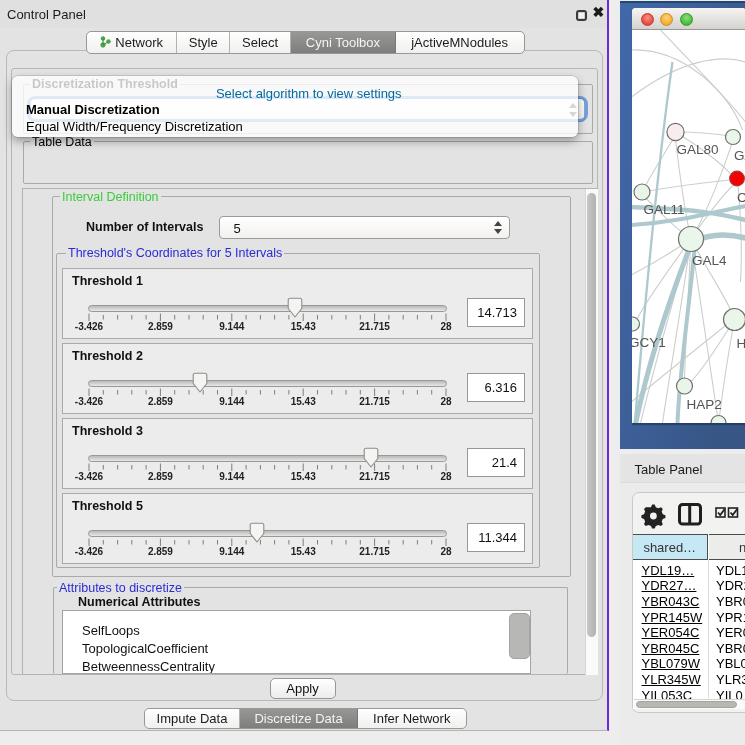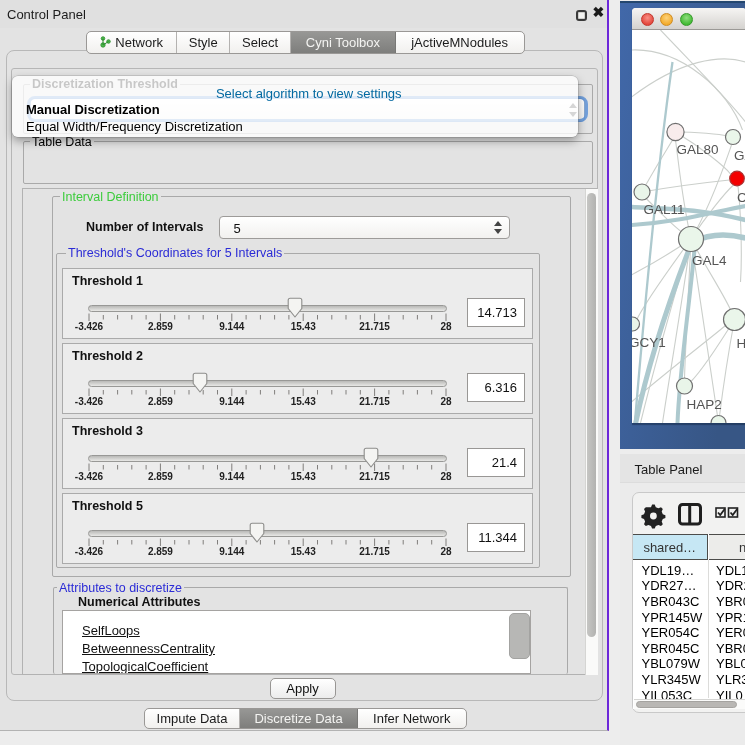--- a/index.html
+++ b/index.html
@@ -35,21 +35,21 @@
 #thrwrap { position:absolute; left:0; top:0; width:609px; height:558px; }
 .thr { position:absolute; left:62px; width:471px; height:71.5px; border:1px solid #aaaaaa; background:#ececec; }
 .thrtitle { position:absolute; left:9px; top:5px; font-size:12.5px; font-weight:bold; color:#111; }
 .track { position:absolute; left:25px; top:36px; width:359px; height:7px; border-radius:4px; background:linear-gradient(#b9b9b7,#e8e8e6); border:1px solid #989896; }
 .ticks line { stroke:#807e7c; stroke-width:1; }
 .tlab { position:absolute; top:52.5px; transform:translateX(-50%); font-size:10px; font-weight:bold; color:#222; }
 .thumb { position:absolute; top:28px; }
 .vbox { position:absolute; left:404px; top:29.5px; width:58px; height:29px; background:#fff; border:1px solid #999795; font-size:13px; color:#111; text-align:right; padding:6px 7px 0 0; }
 
 #attrlist { position:absolute; left:62px; top:610px; width:468.5px; height:64.4px; background:#fff; border:1px solid #a5a3a1; overflow:hidden; font-size:13px; color:#111; }
-#attrlist div { padding-left:19px; height:18px; line-height:18px;text-decoration:underline; }
+#attrlist div { padding-left:19px; height:18px; line-height:18px; }
 #listsb { position:absolute; right:2px; top:1px; width:11px; height:60px; }
 #listsb .th { position:absolute; left:0; top:1px; width:10px; height:46px; background:#b7b7b5; border-radius:5px; border:1px solid #a3a3a1; }
 
 #applyBtn { position:absolute; left:269.5px; top:678px; width:66px; height:21px; background:linear-gradient(#ffffff,#ececec); border:1px solid #989694; border-radius:5px; font-size:13px; color:#111; text-align:center; padding-top:2px; }
 
 #popup { position:absolute; left:12px; top:76px; width:565.5px; height:61px; background:rgba(255,255,255,0.78); border-radius:6px; box-shadow:0 4px 10px rgba(0,0,0,0.35), 0 0 0 0.5px rgba(150,150,150,0.6); z-index:30; }
 #popup .p0 { position:absolute; left:0; right:0; top:10px; text-align:center; font-size:13px; color:#0369a1;margin-left:28px; }
 #popup .p1 { position:absolute; left:14px; top:26px; font-size:13px; font-weight:bold; color:#000; }
 #popup .p2 { position:absolute; left:14px; top:43px; font-size:13px; color:#000; }
 
@@ -60,21 +60,21 @@
 
 #tpwin { position:absolute; left:619.5px; top:454px; width:126px; height:291px; background:#ebebeb; }
 #tpbar { position:absolute; left:0; top:0; width:100%; height:28.5px; background:#e4e4e4; border-bottom:1px solid #dcdcdc; }
 #tpbar .t { position:absolute; left:15px; top:8px; font-size:13px; color:#1c1c1c; }
 #tpcard { position:absolute; left:12px; top:37.5px; width:130px; height:221px; background:#f2f2f1; border:1px solid #c9c9c9; border-radius:7px; }
 #tptable { position:absolute; left:0.5px; top:41.5px; width:129px; height:175px; overflow:hidden; background:#fff; font-size:13px; }
 .hdr { position:absolute; top:0; height:25.5px; border-top:1.5px solid #4c4c4a; border-bottom:1.5px solid #4c4c4a; font-size:13px; color:#333; text-align:center; padding-top:5px; }
 .hc1 { left:0; width:74.5px; background:#c6e7f4; border-right:1.5px solid #4c4c4a; }
 .hc2 { left:76px; width:53px; background:#ececea; text-align:left; padding-left:30px; }
 .trow { position:absolute; left:0; width:129px; height:15.65px; }
-.trow .c1 { position:absolute; left:8.5px; top:0; }
+.trow .c1 { position:absolute; left:8.5px; top:0;text-decoration:underline; }
 .trow .c2 { position:absolute; left:83px; top:0; }
 #tpsb { position:absolute; left:0.5px; top:164.5px; width:129px; height:10px; background:#fbfbfa; border-top:1px solid #d5d5d3; }
 #tpsb .th { position:absolute; left:2px; top:1.2px; width:101px; height:7.5px; background:#b9b7b4; border:1px solid #a5a3a0; border-radius:4px; }
 </style></head><body>
 
 <div id="cpwin">
   <div id="cptitle">
       <span class="t">Control Panel</span>
       <span id="icoSquare"></span>
       <span id="icoX">✖</span>
@@ -292,22 +292,22 @@
           <path d="M2.2 3.2 Q2.2 1.2 4.2 1.2 L13.8 1.2 Q15.8 1.2 15.8 3.2 L15.8 11.5 L9 20 L2.2 11.5 Z" fill="#f4f4f2" stroke="#8d8d8b" stroke-width="1.1" stroke-linejoin="round"></path>
         </svg>
         <div class="vbox">11.344</div>
       </div>
 
     <div class="group" style="left:53px; top:587px; width:515px; height:87px; border-bottom:none;"></div>
     <div class="glabel" style="left:57px; top:580.5px; color:#2b2bd6;text-align:right;">Attributes to discretize</div>
     <div style="position:absolute; left:66px; top:595px; font-size:12.5px; font-weight:bold; color:#111;padding-left:12px;">Numerical Attributes</div>
     <div id="attrlist">
       <div style="padding-top:11px; height:29px;">SelfLoops</div>
+      <div>TopologicalCoefficient</div>
       <div>BetweennessCentrality</div>
-      <div>TopologicalCoefficient</div>
       <div id="listsb">
           <div class="th"></div>
         </div>
     </div>
   </div>
 
   <div id="applyBtn">Apply</div>
 
   <div class="seg" id="botTabs">
     <div class="sg" style="width:95.5px">Impute Data</div>

